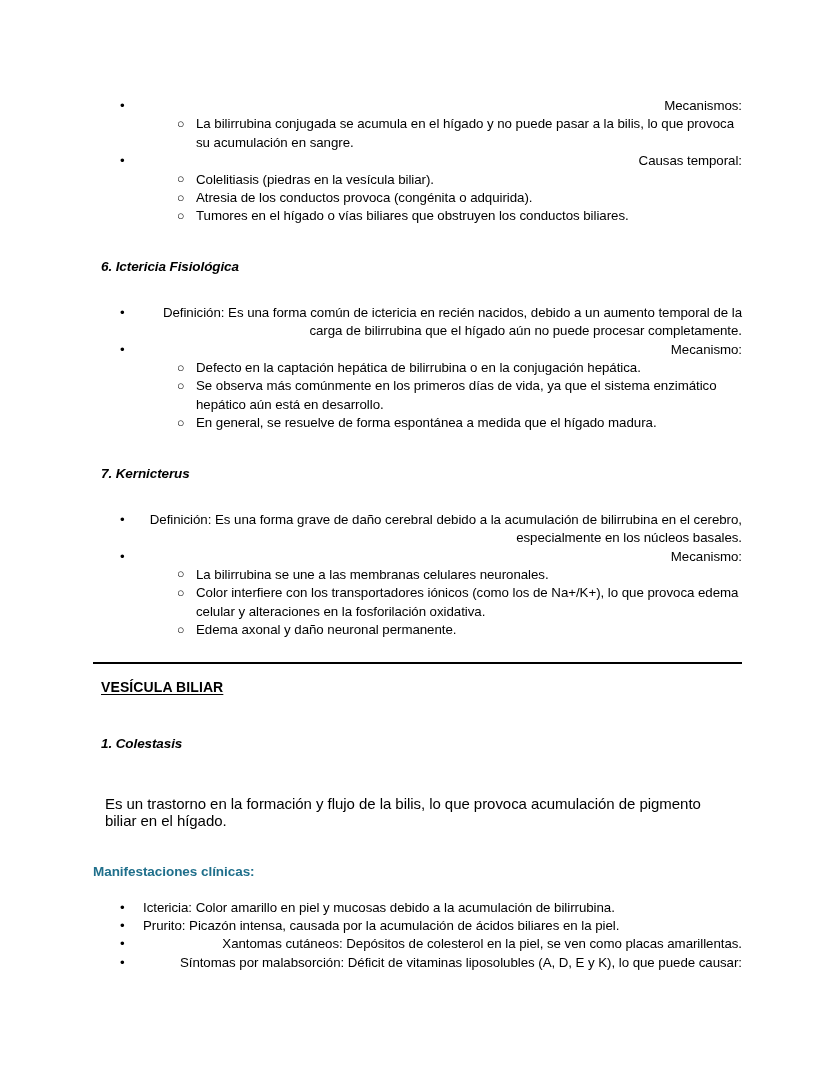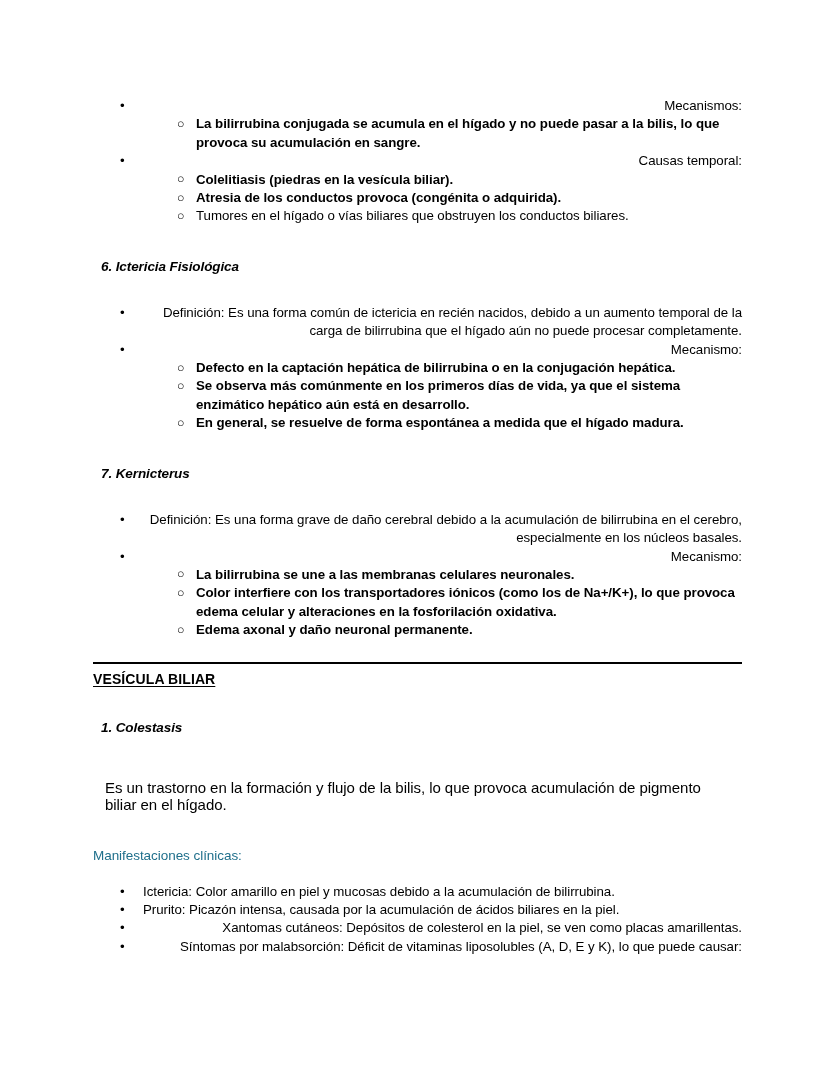--- a/index.html
+++ b/index.html
@@ -34,30 +34,30 @@
     line-height: 18px;
     letter-spacing: -0.1px;
     margin: 8px;
   }
 
   .major-heading {
     font-size: 14px;
     font-weight: bold;
     font-style: normal;
     line-height: 19px;
-    margin: 0;
+    margin: 8px;
     display: inline-block;
     text-decoration: underline;
     text-underline-offset: 2px;
     letter-spacing: 0.1px;
   }
 
   .blue-heading {
     font-size: 13.5px;
-    font-weight: normal;
+    font-weight: bold;
     line-height: 18px;
     margin: 0;
     letter-spacing: -0.05px;
   }
 
   
   .rule {
     height: 0;
     border: 0;
     border-top: 2.5px solid #000000;
@@ -114,21 +114,21 @@
     position: absolute;
     left: 34px;
     top: -0.5px;
     font-size: 12.5px;
     line-height: 19px;
   }
   .l2 > .txt { display: block; }
 
   
   .w-full  { max-width: 600px; text-align: right; }
-  .w-sub   { max-width: 560px; font-weight: bold; }
+  .w-sub   { max-width: 560px; }
 
   
   .gap-24 { height: 24px; }
   .gap-22 { height: 22px; }
   .gap-20 { height: 20px; }
   .gap-18 { height: 18px; }
   .gap-6  { height: 6px; }
 </style>
 </head>
 <body>

